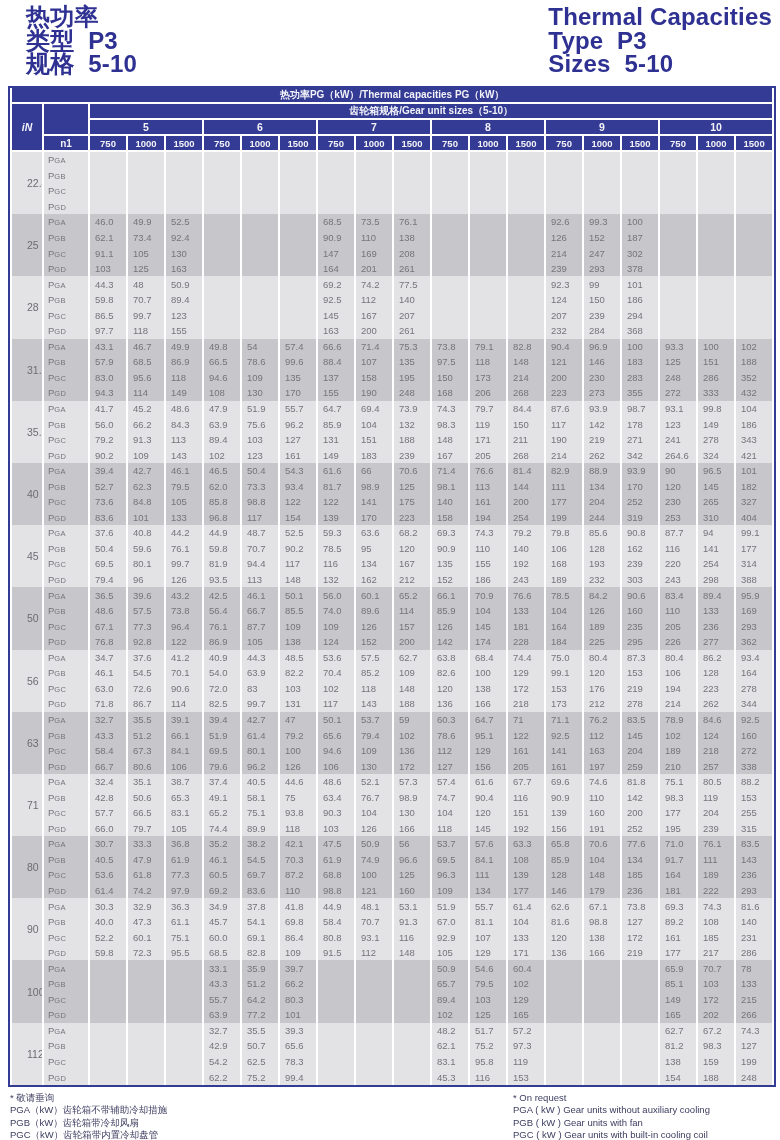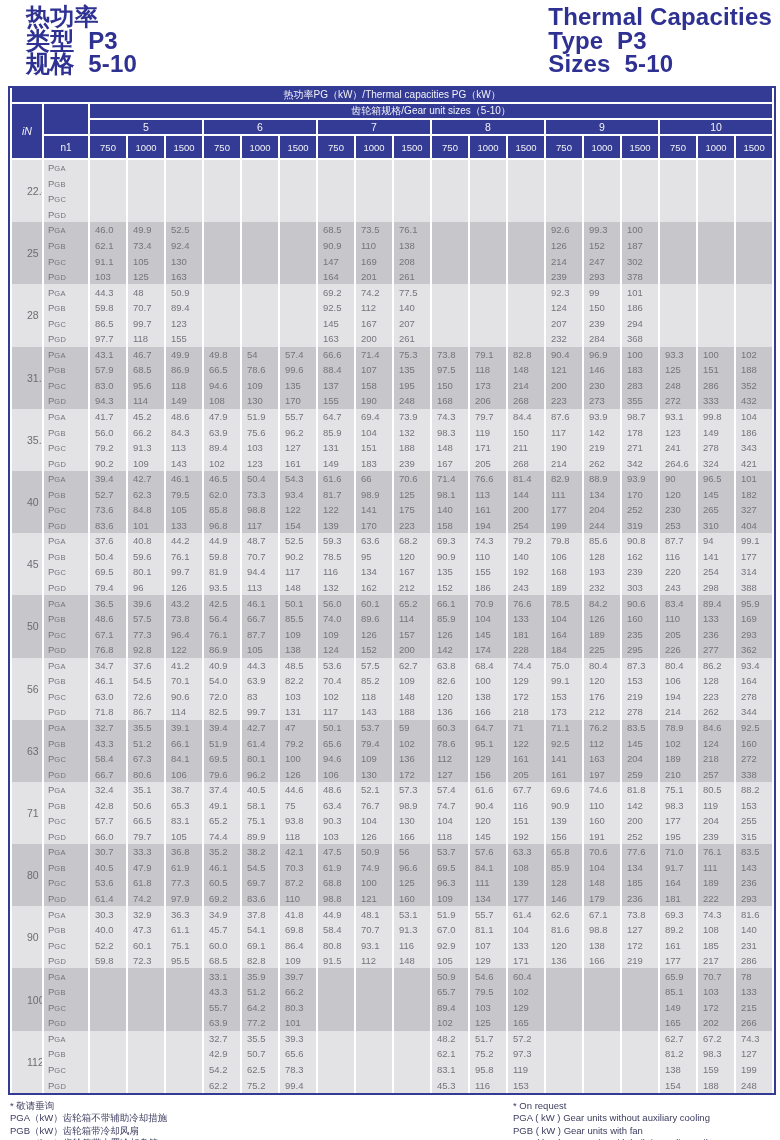--- a/index.html
+++ b/index.html
@@ -15,28 +15,28 @@
     font-size:24px; font-weight:bold; color:#2e3192; line-height:23.5px;
     letter-spacing:0.2px; white-space:pre;margin-left:16px;
   }
   
   table.cap {
     margin:0 8px; width:764px; table-layout:fixed;
     border-collapse:separate; border-spacing:2px 0;
     background:#ffffff; border:2px solid #333b94;
   }
   table.cap th {
-    background:#333b94; color:#f2f2f8; font-weight:normal;
+    background:#333b94; color:#f2f2f8; font-weight:bold;
     border-bottom:2px solid #ffffff; padding:0; text-align:center;
     overflow:hidden; white-space:nowrap;
   }
   th.t-title   { font-size:10px;  height:16px; }
   th.t-sub     { font-size:10px;  height:15px; }
   th.t-size    { font-size:10.5px; height:16px; }
-  th.t-speed   { font-size:9.5px; height:24px; }
+  th.t-speed   { font-size:9.5px; height:16px; }
   th.t-in      { font-size:10.5px; font-style:italic; }
   th.t-n1      { font-size:10px; }
   tbody td {
     height:15.55px; padding:0 0 0 5px; text-align:left; vertical-align:middle;
     font-size:9.5px; color:#74747a; overflow:hidden; white-space:nowrap;
   }
   tr.g-light td { background:#e3e3e6; }
   tr.g-dark  td { background:#c7c7cb; }
   td.in-cell { text-align:center; padding:15px; font-size:10.5px; color:#6c6c72; }
   td.lbl-cell { padding-left:4px; font-size:9.5px; }

